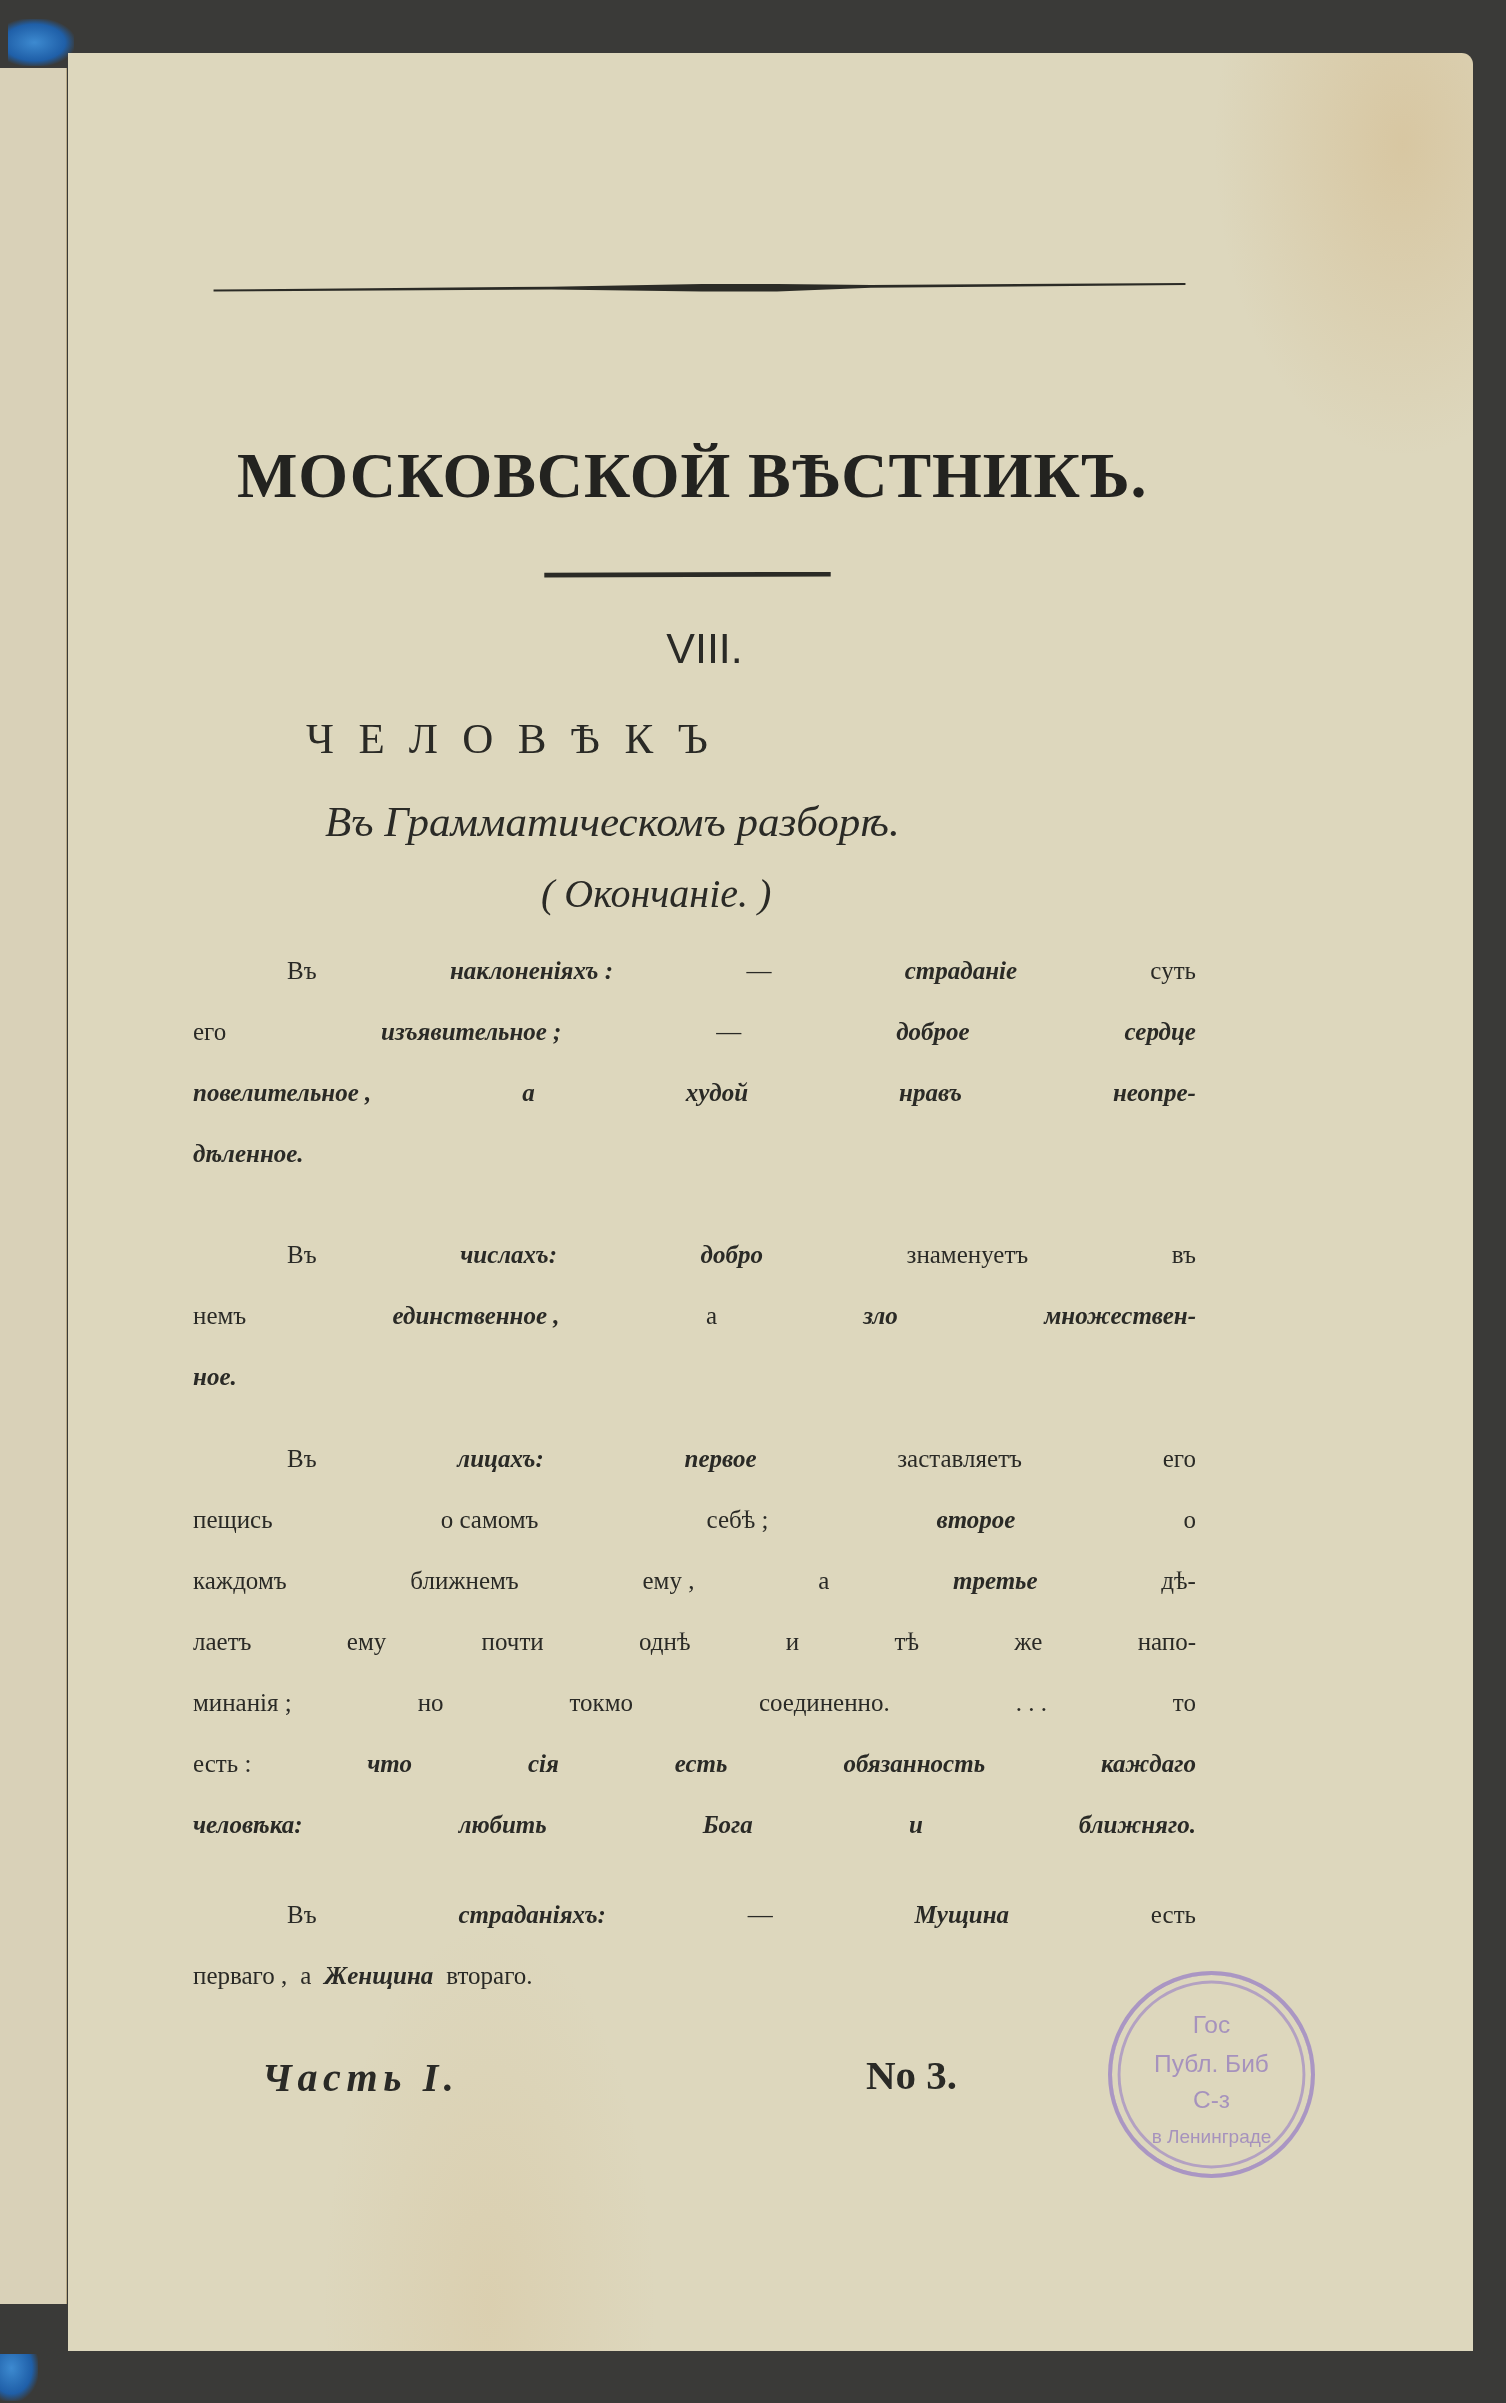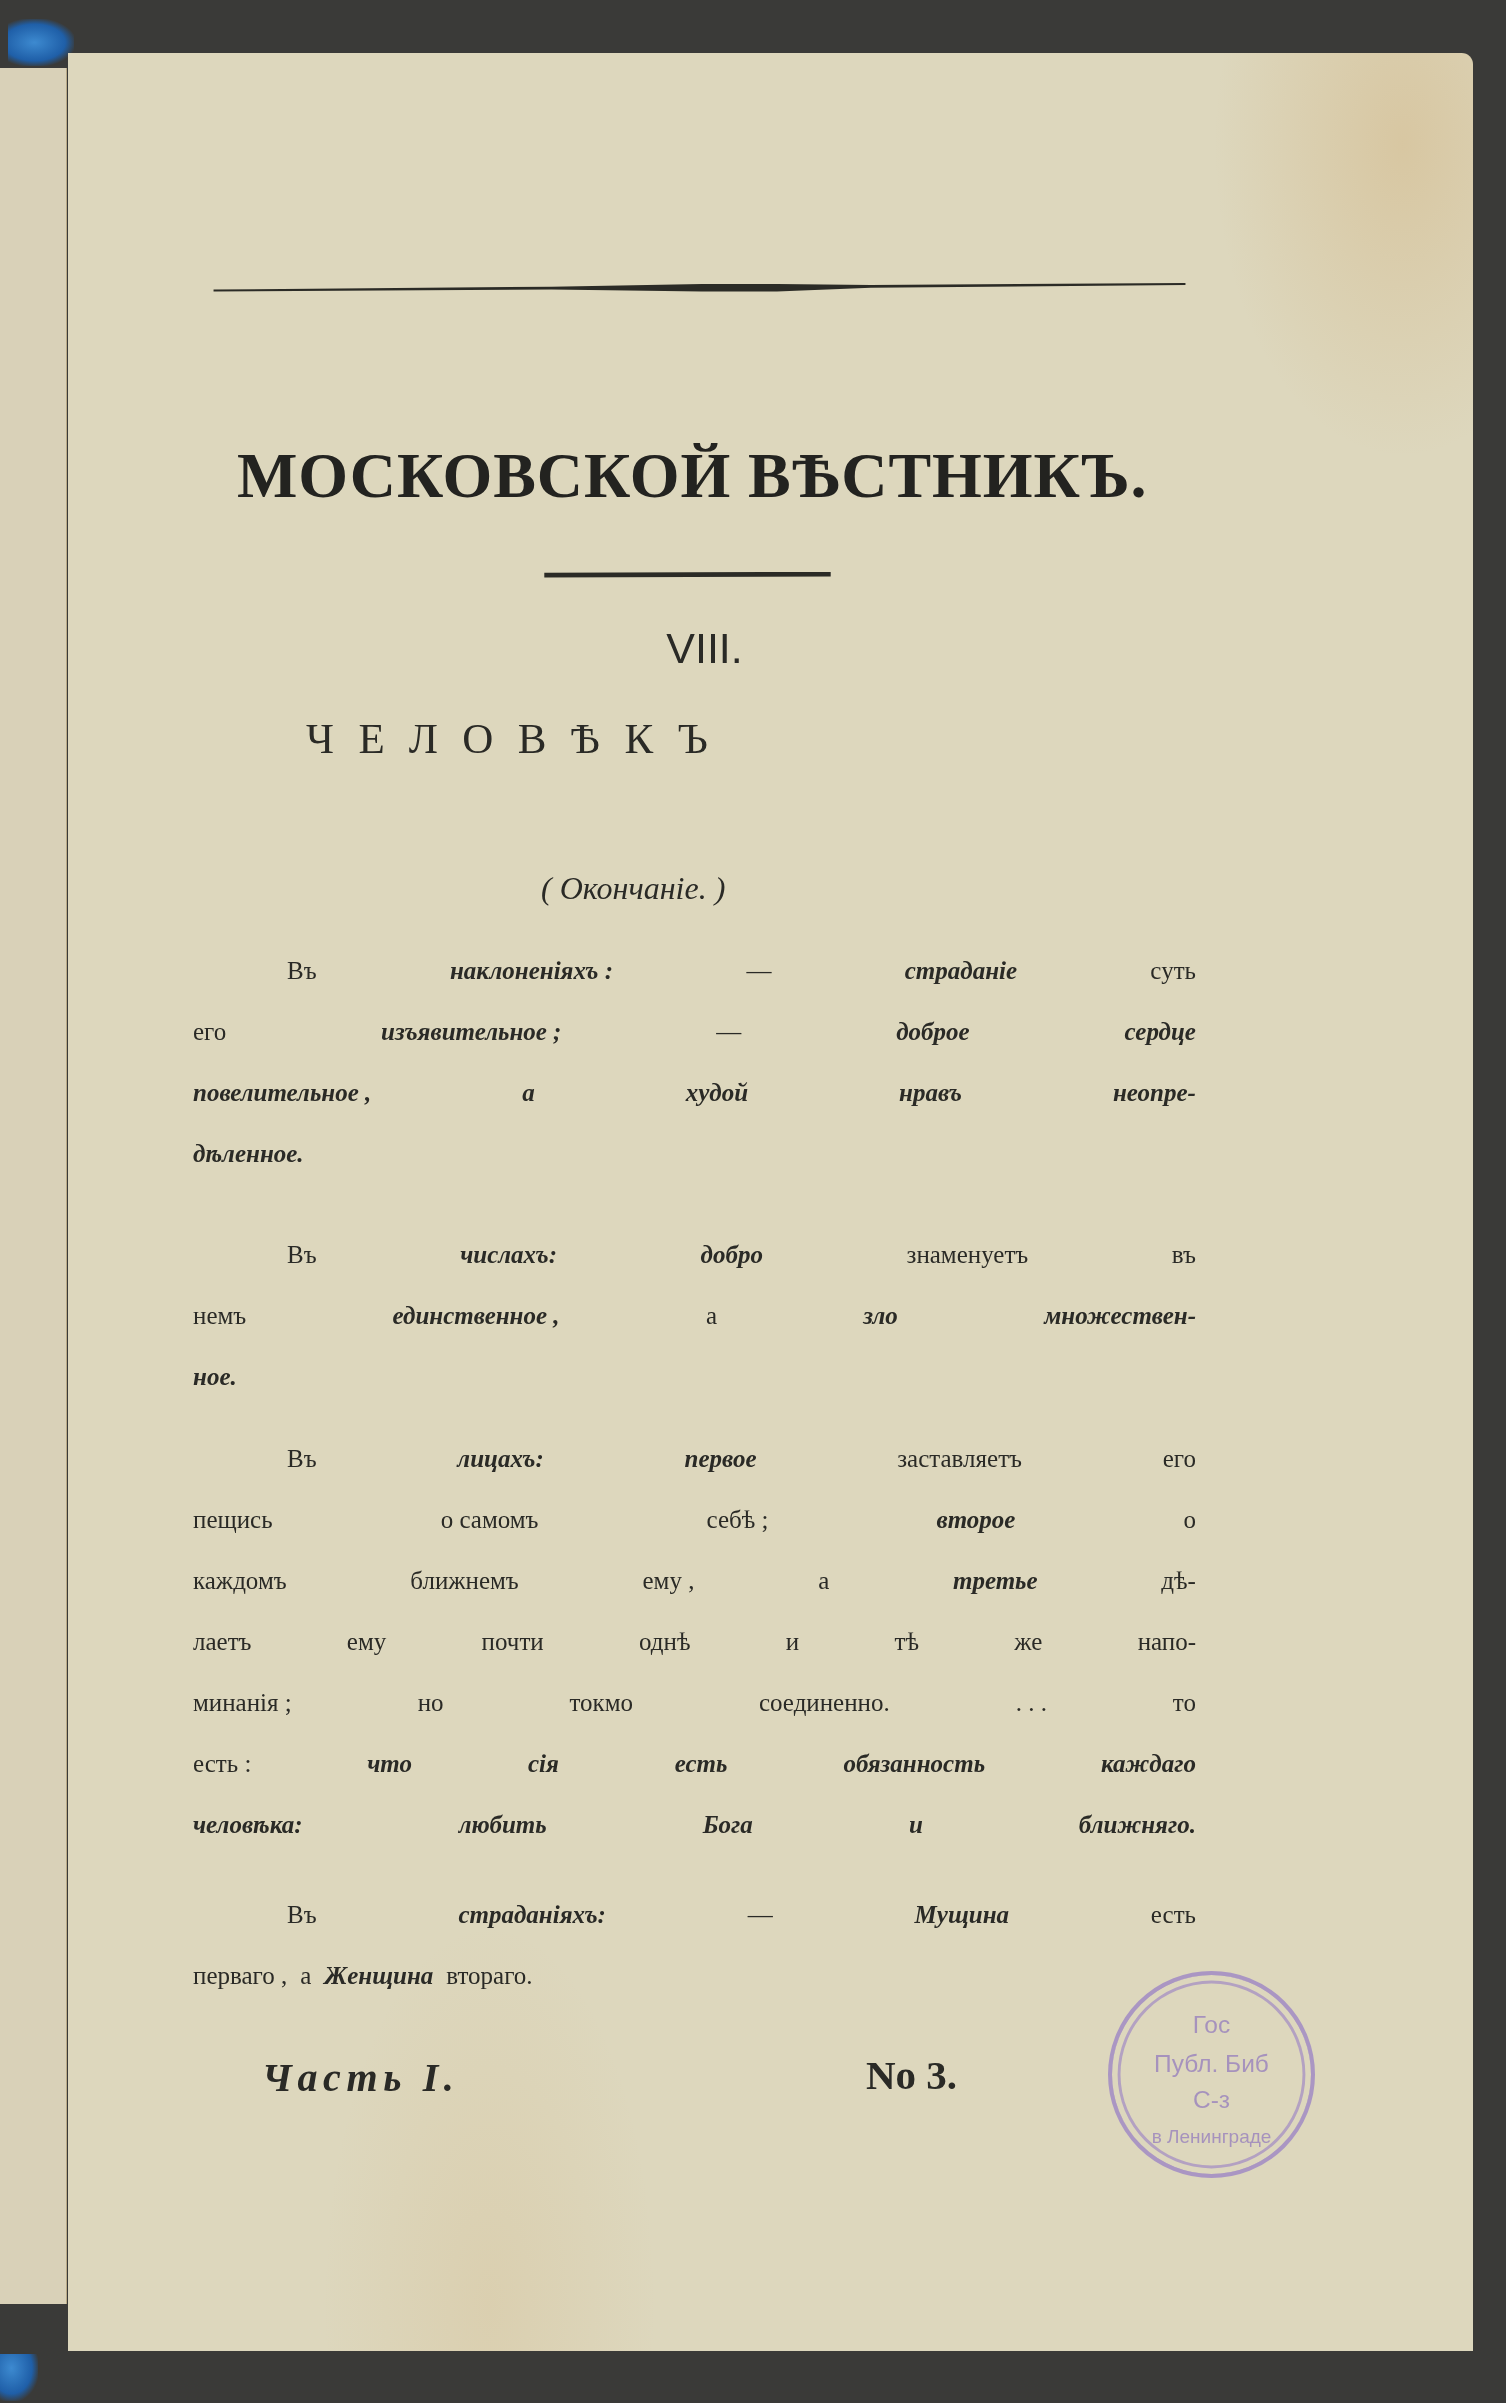--- a/index.html
+++ b/index.html
@@ -52,21 +52,21 @@
     position:absolute; left:306px; top:697px; width:612px;
     font-family:"Liberation Serif", serif; font-size:43px;
     letter-spacing:24.5px; white-space:nowrap; color:#2a2a26;
   }
   .subheading {
     position:absolute; left:325px; top:780px; width:753px; white-space:nowrap;
     font-family:"Liberation Serif", serif; font-style:italic; font-size:43px; color:#2a2a26;
   }
   .note {
     position:absolute; left:541px; top:853px; white-space:nowrap;
-    font-family:"Liberation Serif", serif; font-style:italic; font-size:32px; color:#2a2a26;
+    font-family:"Liberation Serif", serif; font-style:italic; font-size:40px; color:#2a2a26;
   }
   .para {
     position:absolute; left:193px; width:1003px;
     font-family:"Liberation Serif", serif; font-size:25px; line-height:61px;
     color:#2a2a26;
   }
   .line {
     display:flex; justify-content:space-between; white-space:nowrap; height:61px;
   }
   .line.last { justify-content:flex-start; gap:13px; }
@@ -115,20 +115,21 @@
   <div class="title">МОСКОВСКОЙ ВѢСТНИКЪ.</div>
 
   <div class="rule-mid">
     <svg width="287" height="9.4" viewBox="0 0 305 10">
       <path d="M0,3 L305,2 L305,7 L0,8 Z" fill="#2b2b26"></path>
     </svg>
   </div>
 
   <div class="numeral"><span>VIII.</span></div>
   <div class="heading">ЧЕЛОВѢКЪ</div>
+  <div class="subheading">Въ Грамматическомъ разборѣ.</div>
   <div class="note">( Окончаніе. )</div>
 
   <div class="para" id="p0" style="top:923px;">
       <div class="line indent">
         <span>Въ</span>
         <span class="i">наклоненіяхъ :</span>
         <span>—</span>
         <span class="i">страданіе</span>
         <span>суть</span>
       </div>

